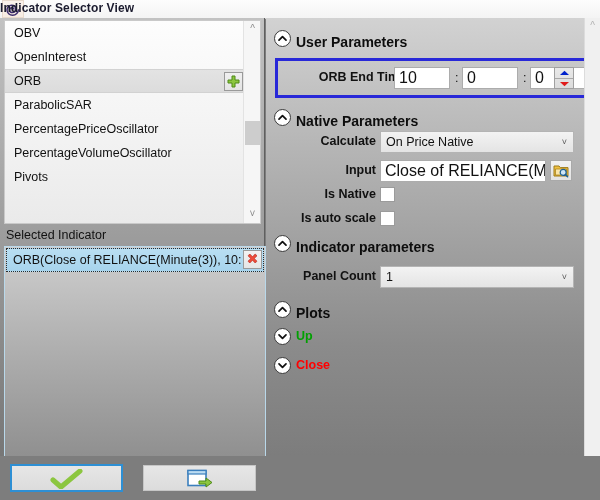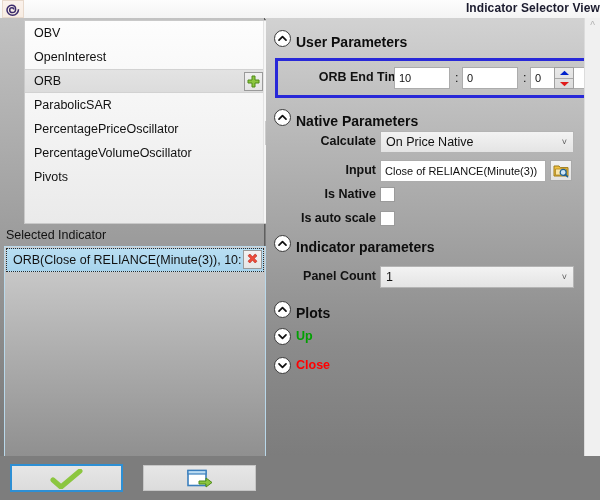--- a/index.html
+++ b/index.html
@@ -35,21 +35,21 @@
     width: 22px; height: 18px;
     background: linear-gradient(#fbf2ec, #f7ece2);
     border: 1px solid #e8d9cc;
     box-sizing: border-box;
   }
   .titlebar-logo svg { display:block; margin: 1px auto 0 auto; }
   .titlebar-title {
     position: absolute;
     left: 0; top: 1px;
     width: 600px;
-    text-align: right;
+    text-align: left;
     font-weight: bold;
     font-size: 12px;
     color: #1b1b2e;
     letter-spacing: 0.1px;
   }
 
   
   .left-panel {
     position: absolute;
     left: 0; top: 18px;
@@ -60,21 +60,20 @@
   }
 
   .indicator-list {
     position: absolute;
     left: 4px; top: 2px;
     width: 257px; height: 204px;
     background: linear-gradient(#fdfdfd 0%, #f2f2f2 60%, #eaeaea 100%);
     border: 1px solid #c9c9c9;
     box-sizing: border-box;
     overflow: hidden;
-    margin-left: 20px;
   }
   .list-rows {
     position: absolute;
     left: 0; top: 0;
     width: 239px;
   }
   .list-row {
     position: relative;
     height: 24px;
     line-height: 24px;
@@ -265,21 +264,21 @@
     text-align: right;
     white-space: nowrap;
   }
 
   .txtbox {
     position: absolute;
     background: #ffffff;
     border: 1px solid #acacac;
     box-sizing: border-box;
     font-family: "Liberation Sans", sans-serif;
-    font-size: 11px;
+    font-size: 16px;
     color: #111;
     padding-left: 4px;
     line-height: 20px;
     white-space: nowrap;
     overflow: hidden;
   }
   .colon {
     position: absolute;
     font-size: 12.5px;
     color: #111;

